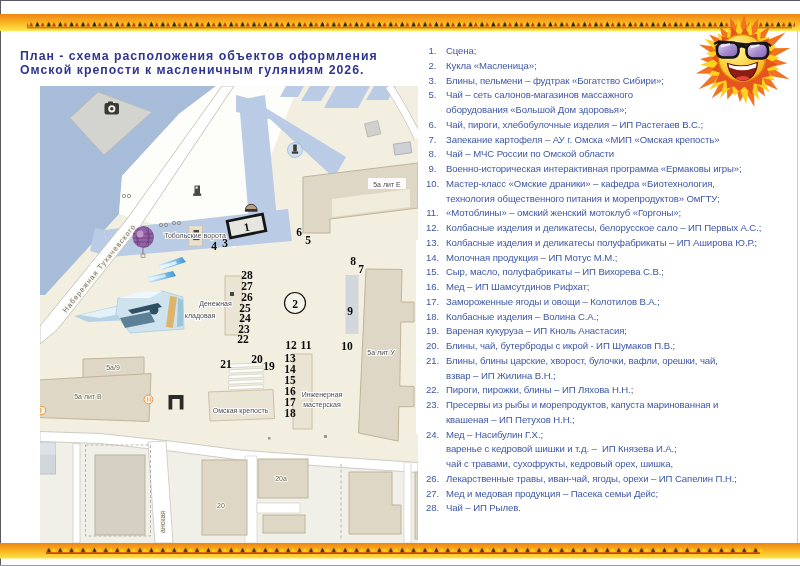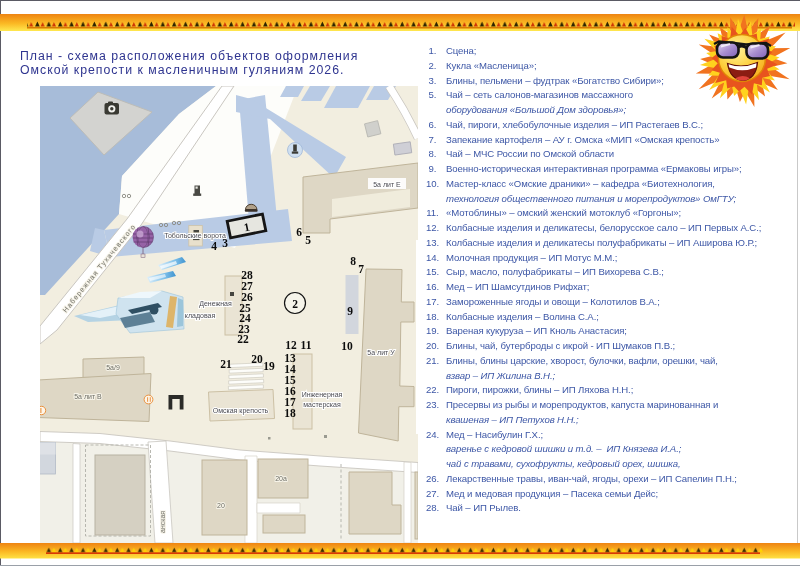--- a/index.html
+++ b/index.html
@@ -1,23 +1,23 @@
 <!DOCTYPE html>
 <html><head><meta charset="utf-8">
 <style>
 html,body{margin:0;padding:0;}
 body{width:800px;height:566px;position:relative;background:#fff;overflow:hidden;
  font-family:"Liberation Sans",sans-serif;}
 .abs{position:absolute;}
-#title{position:absolute;left:20px;top:50.3px;color:#2f3590;font-weight:normal;
+#title{position:absolute;left:20px;top:50.3px;color:#2f3590;font-weight:bold;
  font-size:12.3px;line-height:13.2px;letter-spacing:1.0px;}
 #list{position:absolute;left:424px;top:44px;color:#3d57a6;font-size:9.6px;
  line-height:14.75px;letter-spacing:-0.1px;white-space:nowrap;}
 #list .n{display:inline-block;width:17px;text-align:center;margin-right:5px;}
-#list .c{padding-left:22px;font-style:italic;}
+#list .c{padding-left:22px;}
 .edge{position:absolute;background:#5a5a64;}
 </style></head>
 <body>
 <div class="edge" style="left:0;top:0;width:800px;height:1px;"></div>
 <div class="edge" style="left:0;top:0;width:1px;height:566px;"></div>
 <div class="abs" style="left:797px;top:30px;width:1px;height:515px;background:#c9c9c9;"></div>
 <div class="abs" style="left:0;top:565px;width:800px;height:1px;background:#9aa0a8;"></div>
 
 <svg class="abs" style="left:0;top:13.5px;" width="800" height="17">
  <defs>

